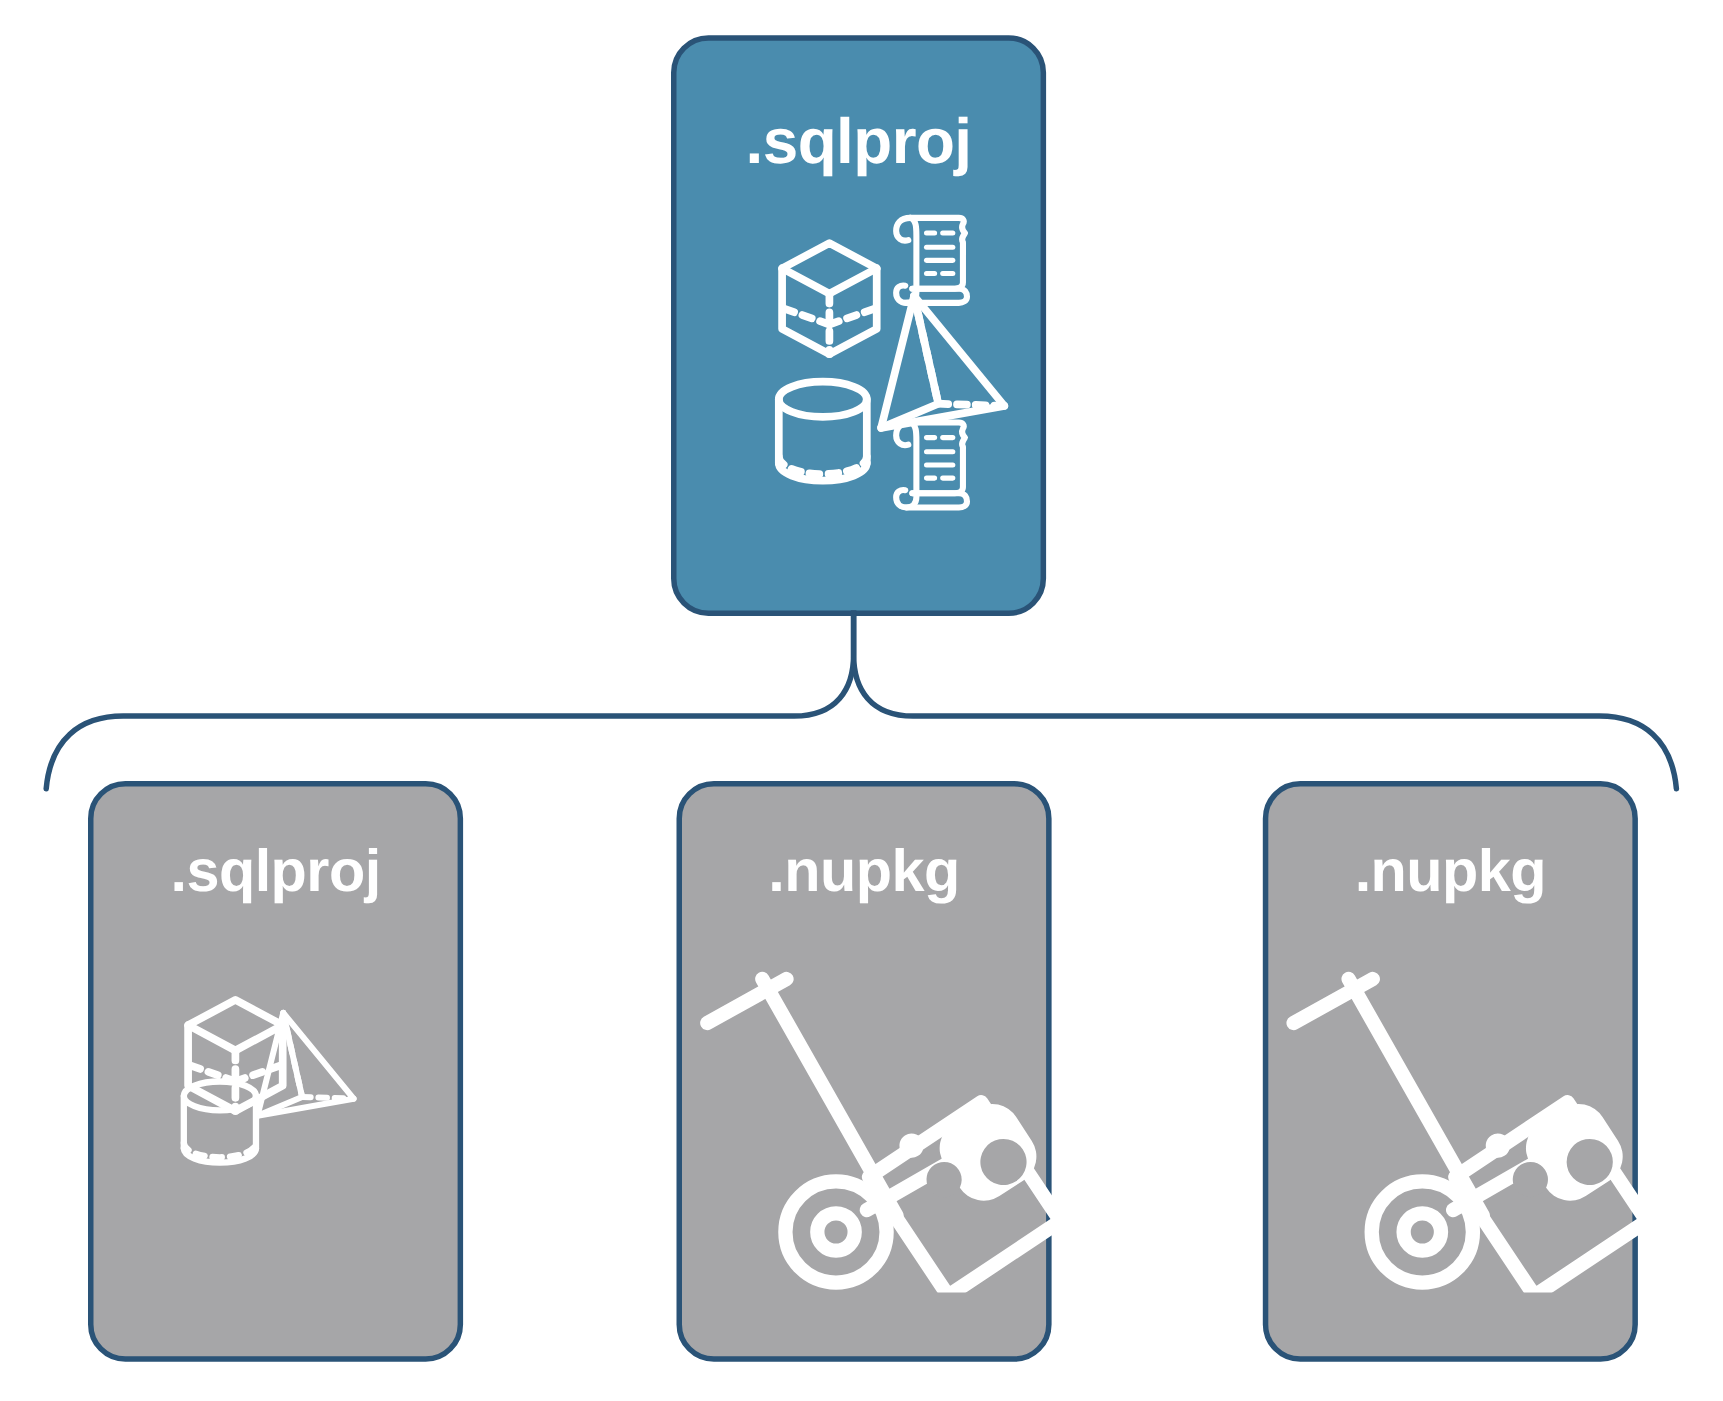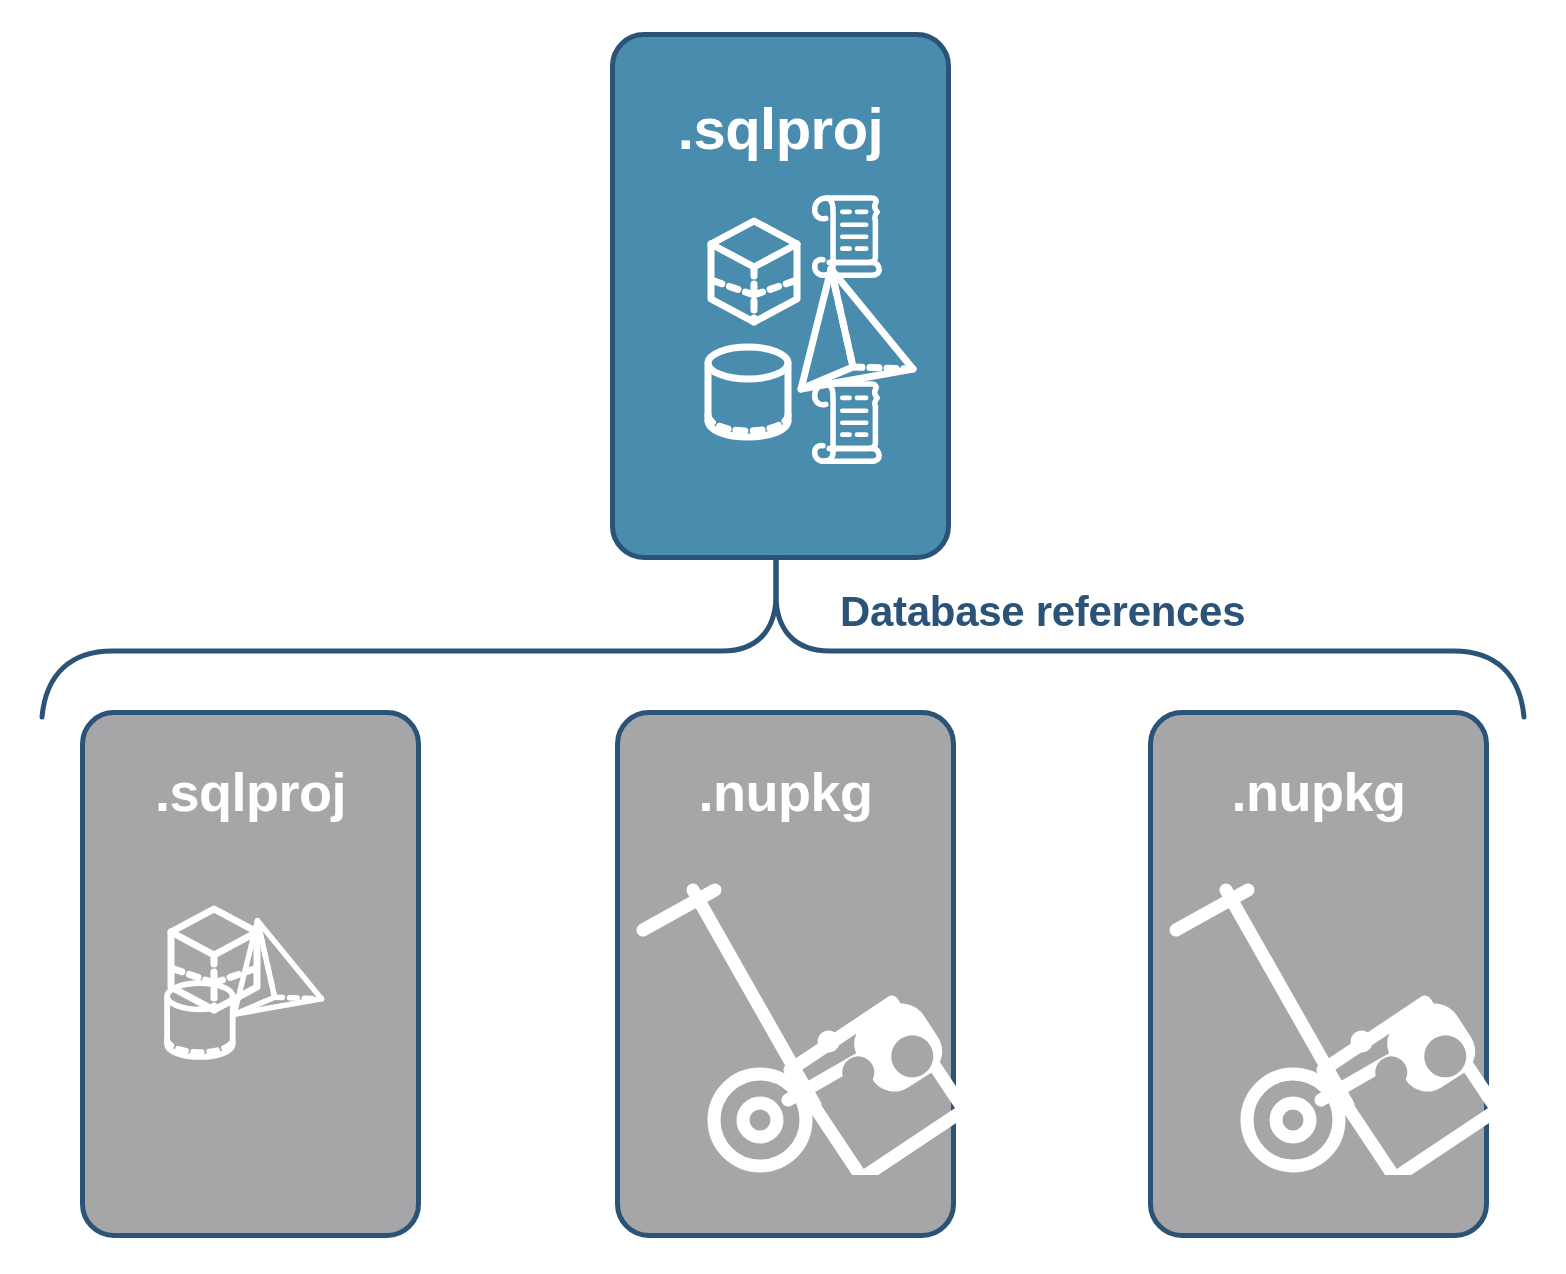--- a/index.html
+++ b/index.html
@@ -163,21 +163,20 @@
                C776 72 760 96 722 96
                L112 96
                C72 96 46 118 42 162"></path>
       <path d="M776 0 L776 40
                C776 72 792 96 830 96
                L1454 96
                C1494 96 1520 118 1524 162"></path>
     </g>
   </svg>
 
-  <div id="label-db-ref">Database references</div>
 
   <div class="card card-bottom" id="card-ref-1">
     <div class="card-title">.sqlproj</div>
     <div class="icon-wrap" id="icons-ref-1">
       <svg viewBox="0 0 341 260" width="341" height="260" aria-hidden="true">
         <g fill="none" stroke="#ffffff" stroke-width="7" stroke-linejoin="round" stroke-linecap="round">
 
           <g transform="translate(-10,10)">
             <path d="M96 67 L139 44 L182 67 L182 122 L139 145 L96 122 Z"></path>
             <path d="M96 67 L139 90 L182 67"></path>

